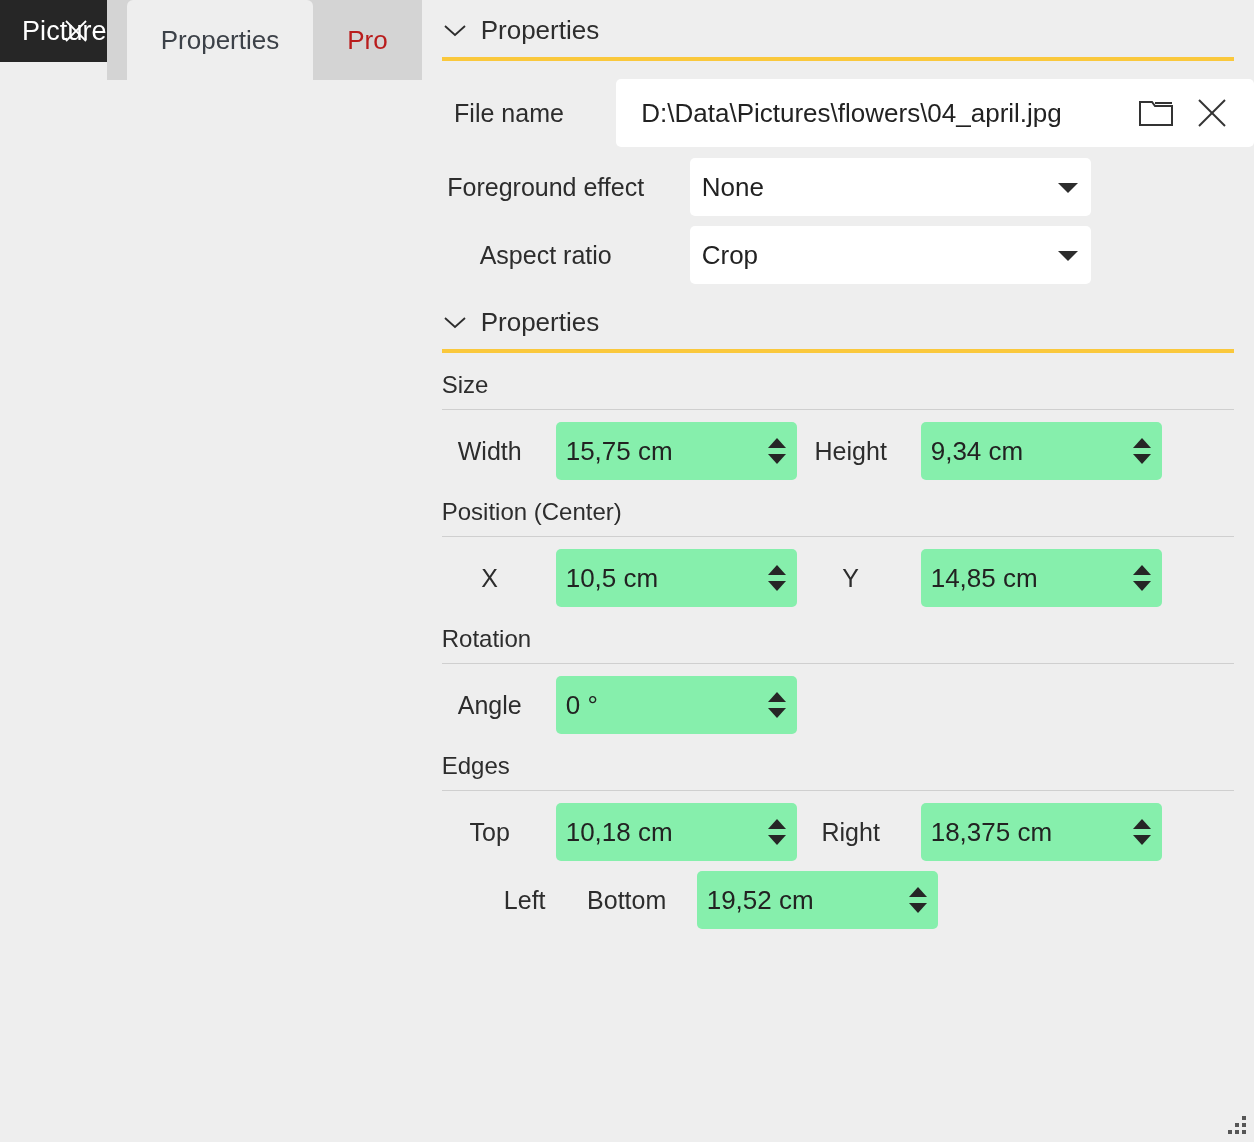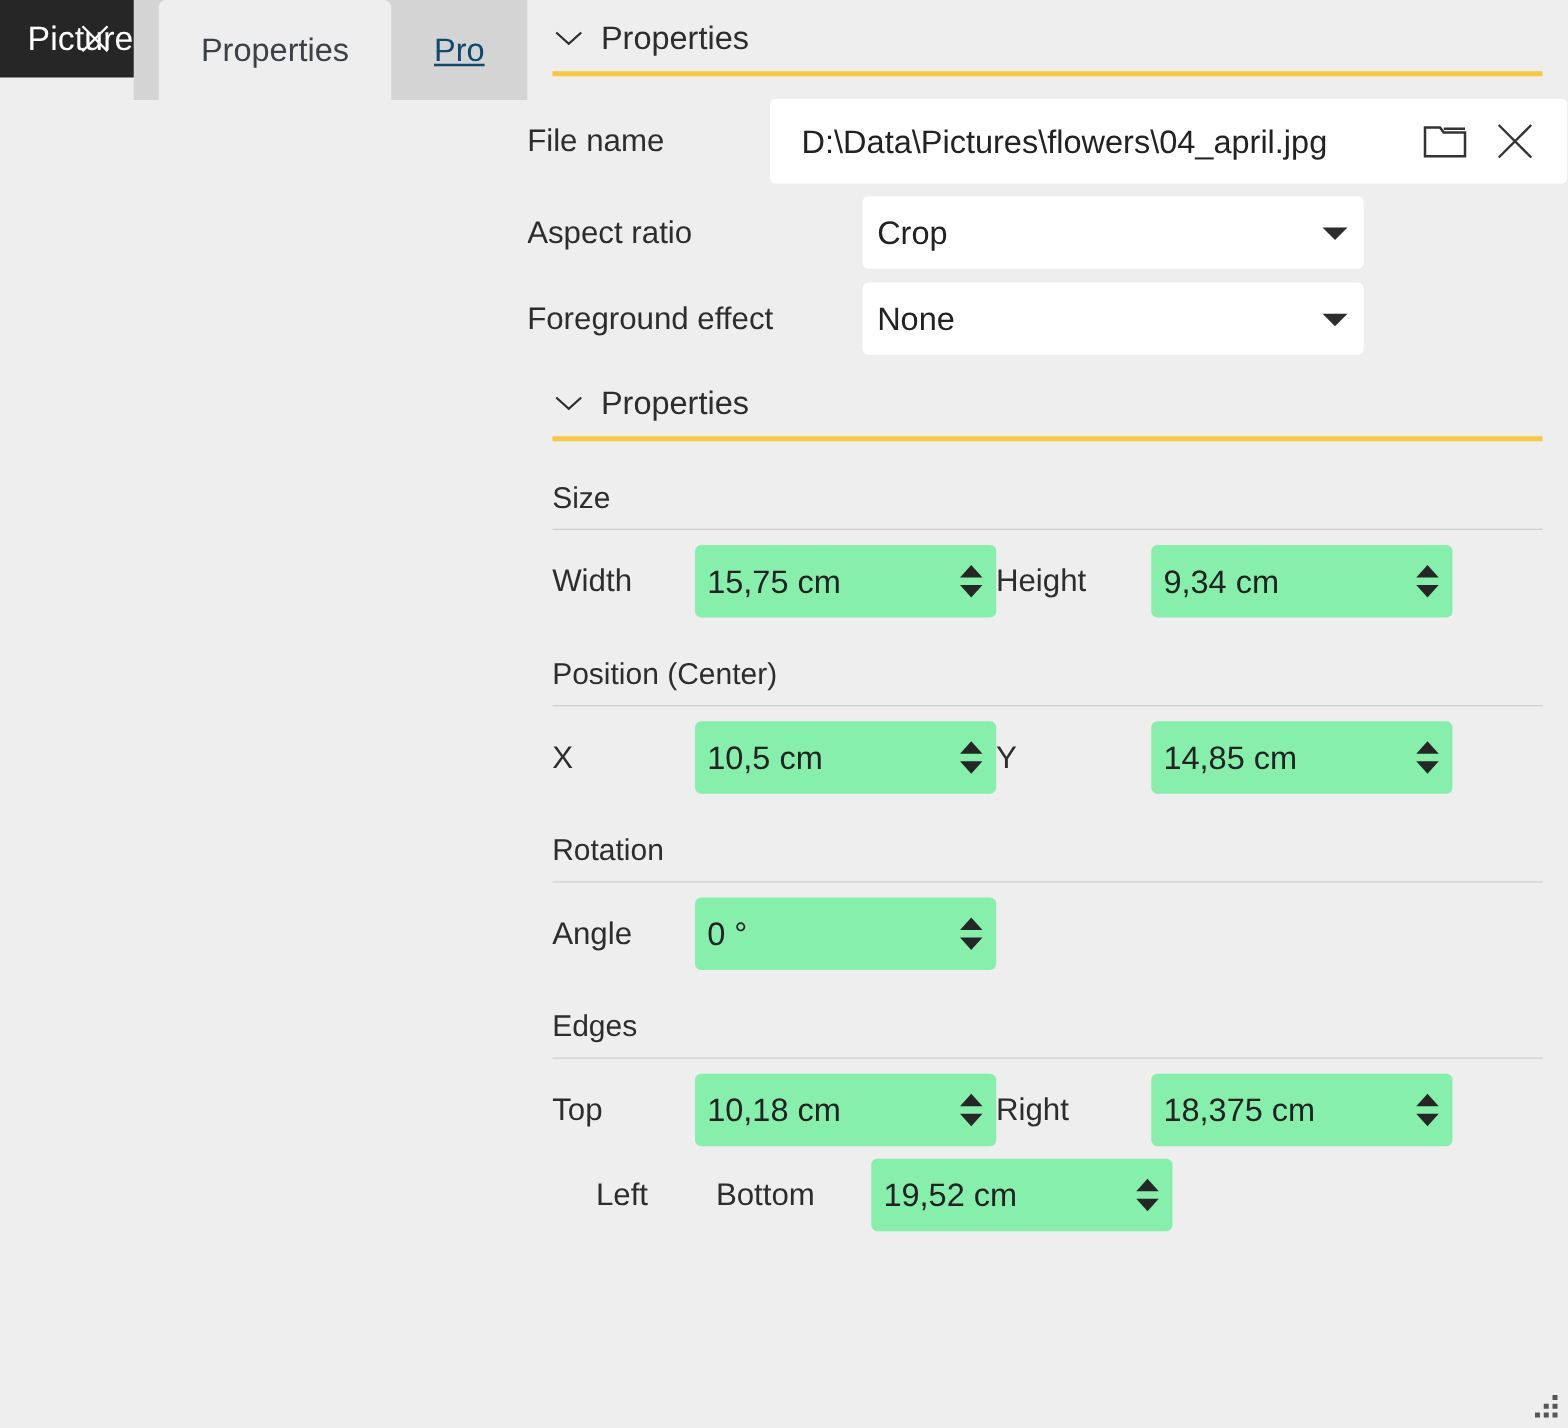--- a/index.html
+++ b/index.html
@@ -80,22 +80,21 @@
     box-sizing: border-box;
     cursor: default;
   }
   .tab.active {
     background: #eeeeee;
     color: #3c4148;
     border-top-left-radius: 6px;
     border-top-right-radius: 6px;
   }
   .tab.inactive {
-    color: #0c4a6e;
-    text-decoration: underline;
+    color: #b91c1c;
   }
 
   
   .content {
     flex: 1 1 auto;
     background: #eeeeee;
     position: relative;
     overflow: hidden;
   }
 
@@ -125,38 +124,38 @@
     height: 4px;
     background: #fac83c;
     margin: 5px 20px 0 20px;
   }
 
   
   .sub-header {
     font-size: 24px;
     color: #2d2d2d;
     padding-left: 20px;
-    margin-top: 32px;
+    margin-top: 18px;
   }
   .sub-rule {
     height: 1px;
     background: #cfcfcf;
     margin: 10px 20px 0 20px;
   }
 
   
   .row {
     display: flex;
     align-items: center;
     margin-top: 14px;
   }
   .lbl {
     font-size: 25px;
     color: #2d2d2d;
-    text-align: left;
+    text-align: center;
     white-space: nowrap;
   }
 
   
   .field-filename {
     position: relative;
     background: #ffffff;
     border-radius: 5px;
     height: 68px;
     display: flex;
@@ -308,44 +307,44 @@
         </div>
         <div class="icon-btn" style="margin-right:14px;">
           <svg width="34" height="34" viewBox="0 0 34 34">
             <line x1="4" y1="4" x2="30" y2="30" stroke="#333333" stroke-width="1.9"></line>
             <line x1="30" y1="4" x2="4" y2="30" stroke="#333333" stroke-width="1.9"></line>
           </svg>
         </div>
       </div>
     </div>
 
+    <div class="row" style="margin-top:11px;">
+      <div class="lbl" style="width:248px;">Foreground effect</div>
+      <div class="combo" style="margin-left:20px; width:401px;">
+        <div class="value">None</div>
+        <div class="arrow">
+          <svg width="22" height="13" viewBox="0 0 22 13">
+            <polygon points="1,2 21,2 11,12" fill="#2d2d2d"></polygon>
+          </svg>
+        </div>
+      </div>
+    </div>
+
     <div class="row" style="margin-top:10px;">
       <div class="lbl" style="width:248px;">Aspect ratio</div>
       <div class="combo" style="margin-left:20px; width:401px;">
         <div class="value">Crop</div>
         <div class="arrow">
           <svg width="22" height="13" viewBox="0 0 22 13">
             <polygon points="1,2 21,2 11,12" fill="#2d2d2d"></polygon>
           </svg>
         </div>
       </div>
     </div>
 
-    <div class="row" style="margin-top:11px;">
-      <div class="lbl" style="width:248px;">Foreground effect</div>
-      <div class="combo" style="margin-left:20px; width:401px;">
-        <div class="value">None</div>
-        <div class="arrow">
-          <svg width="22" height="13" viewBox="0 0 22 13">
-            <polygon points="1,2 21,2 11,12" fill="#2d2d2d"></polygon>
-          </svg>
-        </div>
-      </div>
-    </div>
-
     <div class="section-header" style="margin-top:16px;">
       <span class="section-chevron">
         <svg width="24" height="14" viewBox="0 0 24 14">
           <polyline points="2,3 12,12 22,3" fill="none" stroke="#2d2d2d" stroke-width="1.8"></polyline>
         </svg>
       </span>
       <span class="section-title">Properties</span>
     </div>
     <div class="section-rule"></div>
 

